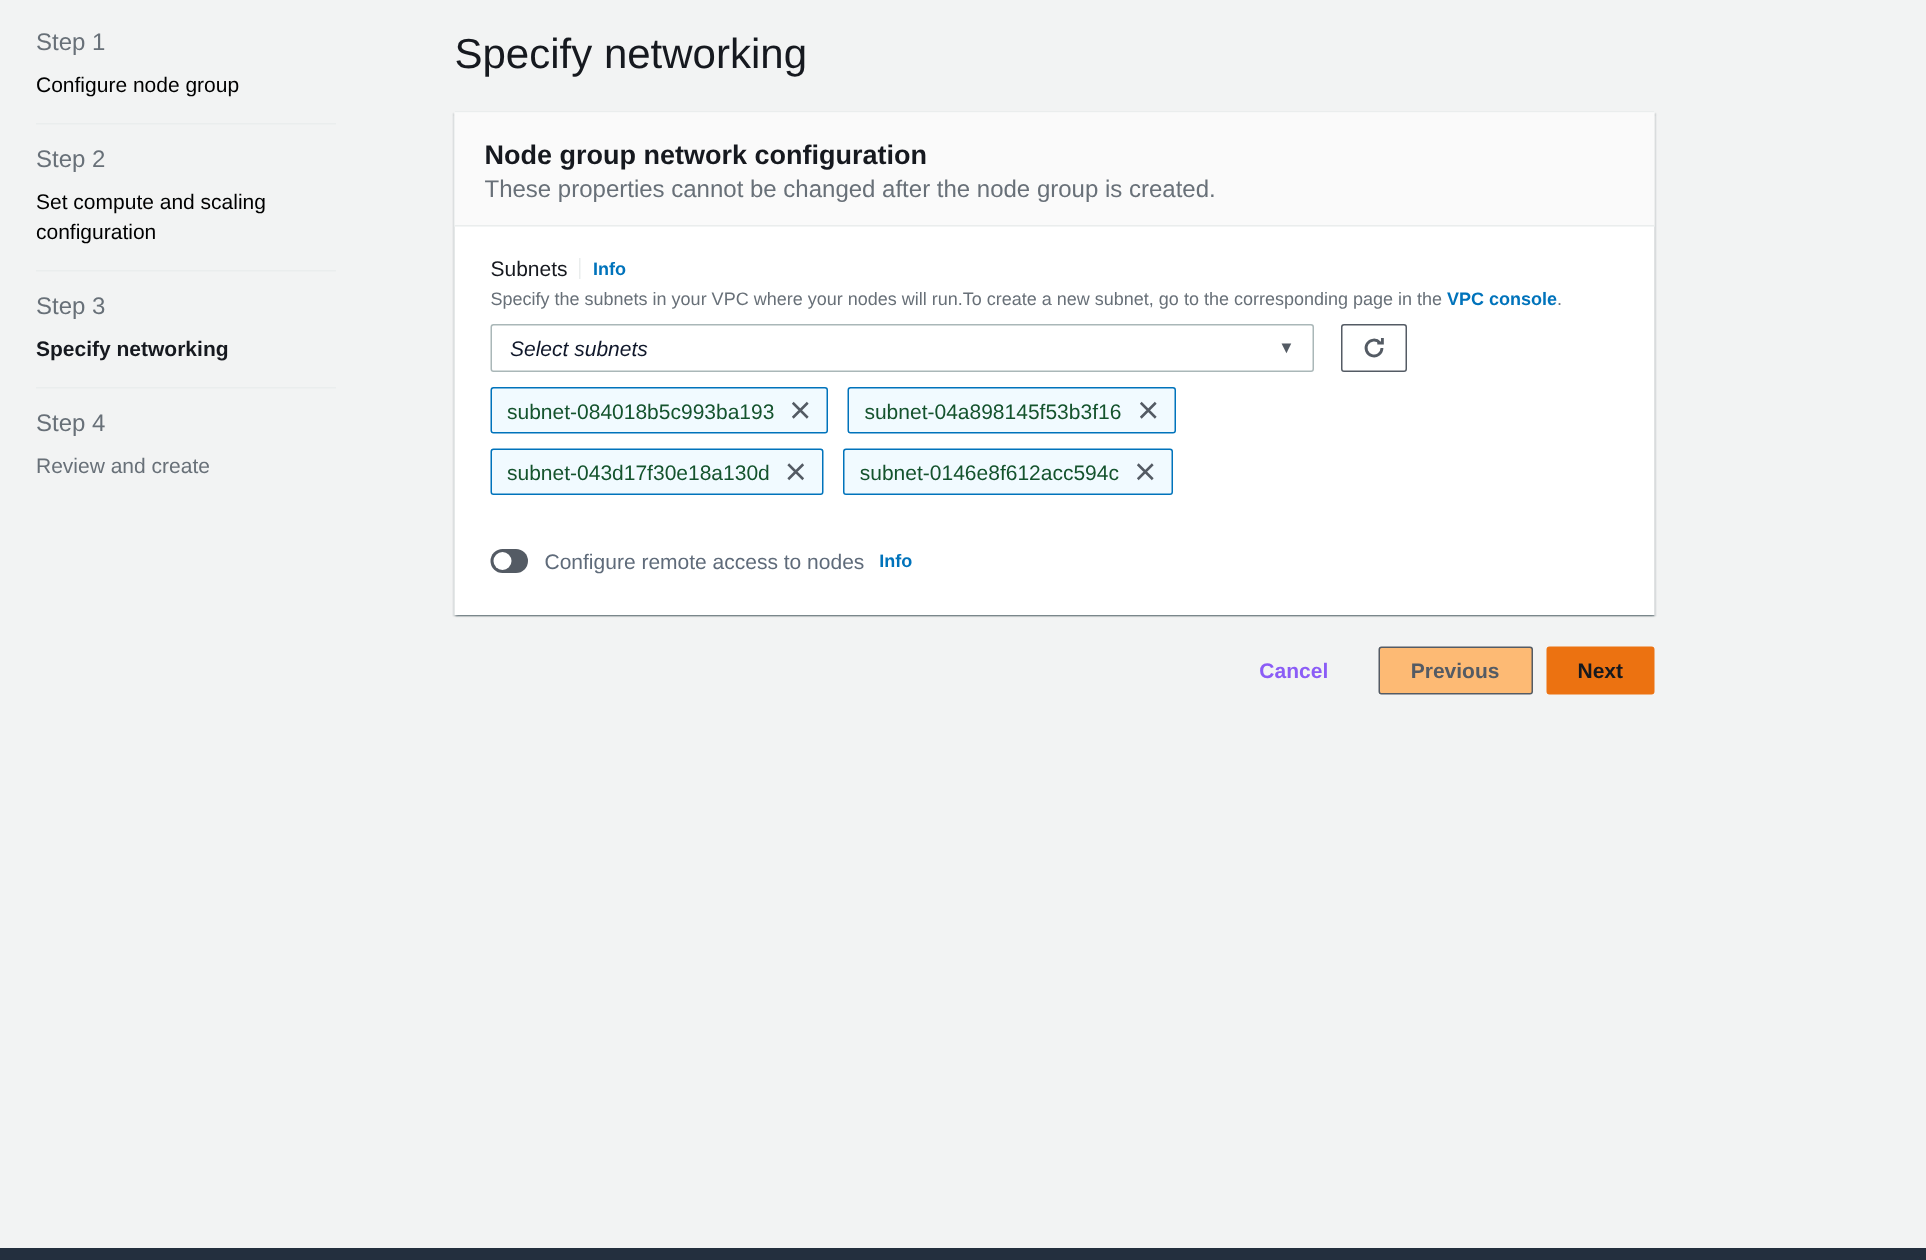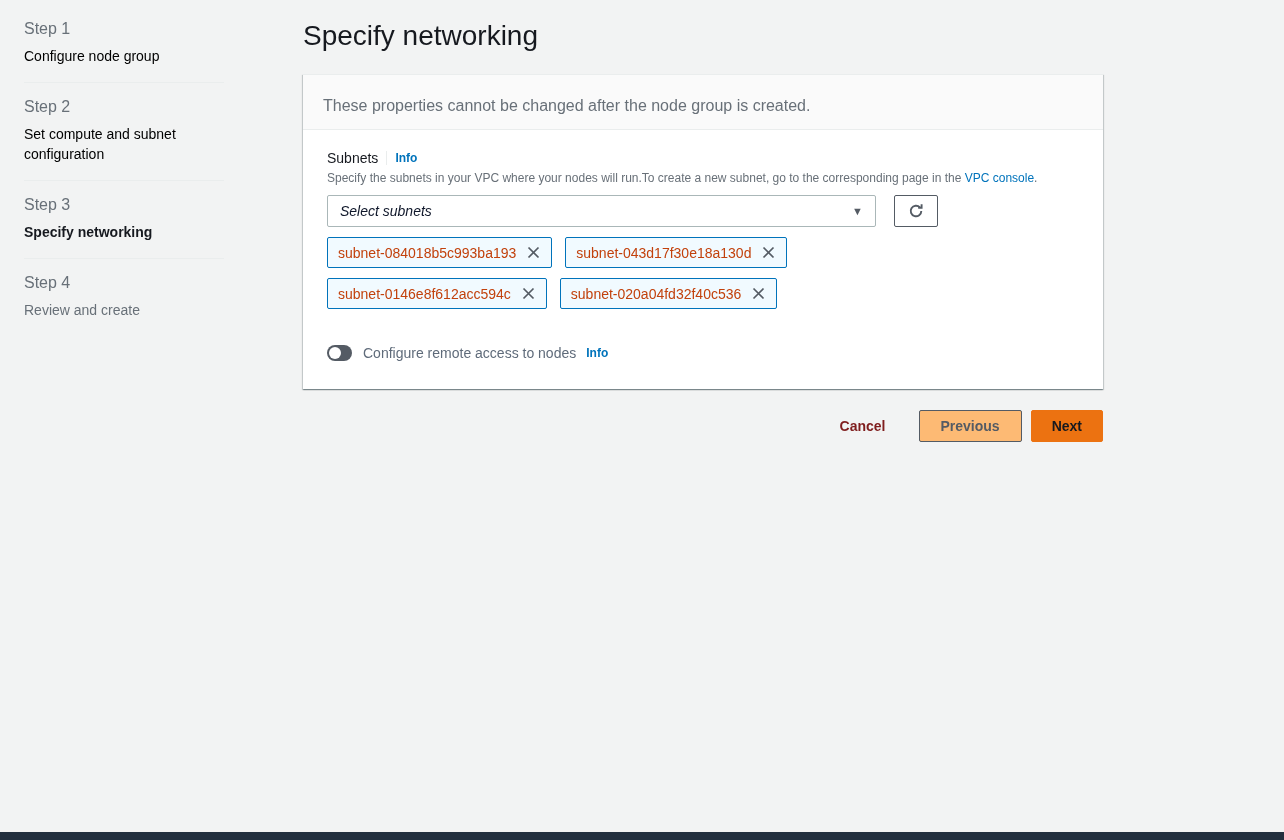--- a/index.html
+++ b/index.html
@@ -39,21 +39,21 @@
   .panel-subtitle { font-size: 16px; color: #687078; margin-top: 4px; }
 
   .panel-body { padding: 20px 28px 28px 24px; }
 
   .field-label-row { display: flex; align-items: center; }
   .field-label { font-size: 14px; color: #16191f; }
   .label-divider { width: 1px; height: 14px; background: #eaeded; margin: 0 8px; }
   .info-link { font-size: 12px; font-weight: 700; color: #0073bb; text-decoration: none; cursor: pointer; }
 
   .field-desc { font-size: 12px; color: #687078; margin-top: 5px; }
-  .field-desc .inline-link { color: #0073bb; font-weight: 400; text-decoration: none; cursor: pointer; }
+  .field-desc .inline-link { color: #0073bb; font-weight: 700; text-decoration: none; cursor: pointer; }
 
   .select-row { display: flex; align-items: center; margin-top: 10px; }
   .select-box {
     width: 549px; height: 32px;
     background: #fff;
     border: 1px solid #aab7b8;
     border-radius: 2px;
     display: flex; align-items: center;
     padding: 0 12px;
     cursor: pointer;
@@ -72,21 +72,21 @@
 
   .token-list { margin-top: 10px; width: 549px; display: flex; flex-wrap: wrap; gap: 10px 13px; }
   .token {
     display: inline-flex; align-items: center;
     background: #f1faff;
     border: 1px solid #0073bb;
     border-radius: 2px;
     padding: 5px 10px 5px 10px;
     height: 31px;
   }
-  .token-label { font-size: 14px; color: #c2410c; }
+  .token-label { font-size: 14px; color: #14532d; }
   .token-x {
     background: none; border: none; margin-left: 10px; padding: 0;
     display: flex; align-items: center; cursor: pointer; color: #545b64;
   }
 
   .toggle-row { display: flex; align-items: center; margin-top: 36px; }
   .toggle {
     width: 25px; height: 16px; border-radius: 8px;
     background: #545b64; position: relative; cursor: pointer; flex: none;
   }
@@ -95,21 +95,21 @@
     width: 12px; height: 12px; border-radius: 50%;
     background: #fff;
   }
   .toggle-label { font-size: 14px; color: #5f6b7a; margin-left: 11px; }
   .toggle-row .info-link { margin-left: 10px; }
 
   
   .actions { margin-top: 21px; display: flex; align-items: center; justify-content: flex-end; }
   .btn { font-family: inherit; font-size: 14px; font-weight: 700; border-radius: 2px; cursor: pointer; }
   .btn-link {
-    background: none; border: none; color: #7f1d1d; padding: 6px 0;
+    background: none; border: none; color: #8b5cf6; padding: 6px 0;
   }
   .btn-normal {
     background: #fdba74; border: 1px solid #545b64; color: #545b64;
     height: 32px; padding: 0 21px; margin-left: 33px;
   }
   .btn-primary {
     background: #ec7211; border: 1px solid #ec7211; color: #16191f;
     height: 32px; padding: 0 20px; margin-left: 9px;
   }
 
@@ -120,39 +120,40 @@
 <body>
 
 <nav class="steps">
     <div class="step link">
       <div class="step-number">Step 1</div>
       <div class="step-title">Configure node group</div>
     </div>
     <div class="step-divider"></div>
     <div class="step link">
       <div class="step-number">Step 2</div>
-      <div class="step-title">Set compute and subnet configuration</div>
+      <div class="step-title">Set compute and scaling configuration</div>
     </div>
     <div class="step-divider"></div>
     <div class="step active">
       <div class="step-number">Step 3</div>
       <div class="step-title">Specify networking</div>
     </div>
     <div class="step-divider"></div>
     <div class="step upcoming">
       <div class="step-number">Step 4</div>
       <div class="step-title">Review and create</div>
     </div>
   </nav>
 
 <main class="main">
   <h1 class="page-title">Specify networking</h1>
 
   <section class="panel">
     <div class="panel-header">
+      <div class="panel-title">Node group network configuration</div>
       <div class="panel-subtitle">These properties cannot be changed after the node group is created.</div>
     </div>
 
     <div class="panel-body">
       <div class="field-label-row">
         <span class="field-label">Subnets</span>
         <span class="label-divider"></span>
         <a class="info-link">Info</a>
       </div>
 
@@ -178,41 +179,41 @@
             <span class="token-label">subnet-084018b5c993ba193</span>
             <button class="token-x">
               <span style="display:flex;">
                 <svg width="15" height="15" viewBox="0 0 15 15" fill="none">
                   <path d="M2.5 2.5l10 10M12.5 2.5l-10 10" stroke="currentColor" stroke-width="1.7"></path>
                 </svg>
               </span>
             </button>
           </div>
           <div class="token">
+            <span class="token-label">subnet-04a898145f53b3f16</span>
+            <button class="token-x">
+              <span style="display:flex;">
+                <svg width="15" height="15" viewBox="0 0 15 15" fill="none">
+                  <path d="M2.5 2.5l10 10M12.5 2.5l-10 10" stroke="currentColor" stroke-width="1.7"></path>
+                </svg>
+              </span>
+            </button>
+          </div>
+          <div class="token">
             <span class="token-label">subnet-043d17f30e18a130d</span>
             <button class="token-x">
               <span style="display:flex;">
                 <svg width="15" height="15" viewBox="0 0 15 15" fill="none">
                   <path d="M2.5 2.5l10 10M12.5 2.5l-10 10" stroke="currentColor" stroke-width="1.7"></path>
                 </svg>
               </span>
             </button>
           </div>
           <div class="token">
             <span class="token-label">subnet-0146e8f612acc594c</span>
-            <button class="token-x">
-              <span style="display:flex;">
-                <svg width="15" height="15" viewBox="0 0 15 15" fill="none">
-                  <path d="M2.5 2.5l10 10M12.5 2.5l-10 10" stroke="currentColor" stroke-width="1.7"></path>
-                </svg>
-              </span>
-            </button>
-          </div>
-          <div class="token">
-            <span class="token-label">subnet-020a04fd32f40c536</span>
             <button class="token-x">
               <span style="display:flex;">
                 <svg width="15" height="15" viewBox="0 0 15 15" fill="none">
                   <path d="M2.5 2.5l10 10M12.5 2.5l-10 10" stroke="currentColor" stroke-width="1.7"></path>
                 </svg>
               </span>
             </button>
           </div>
         </div>
 

